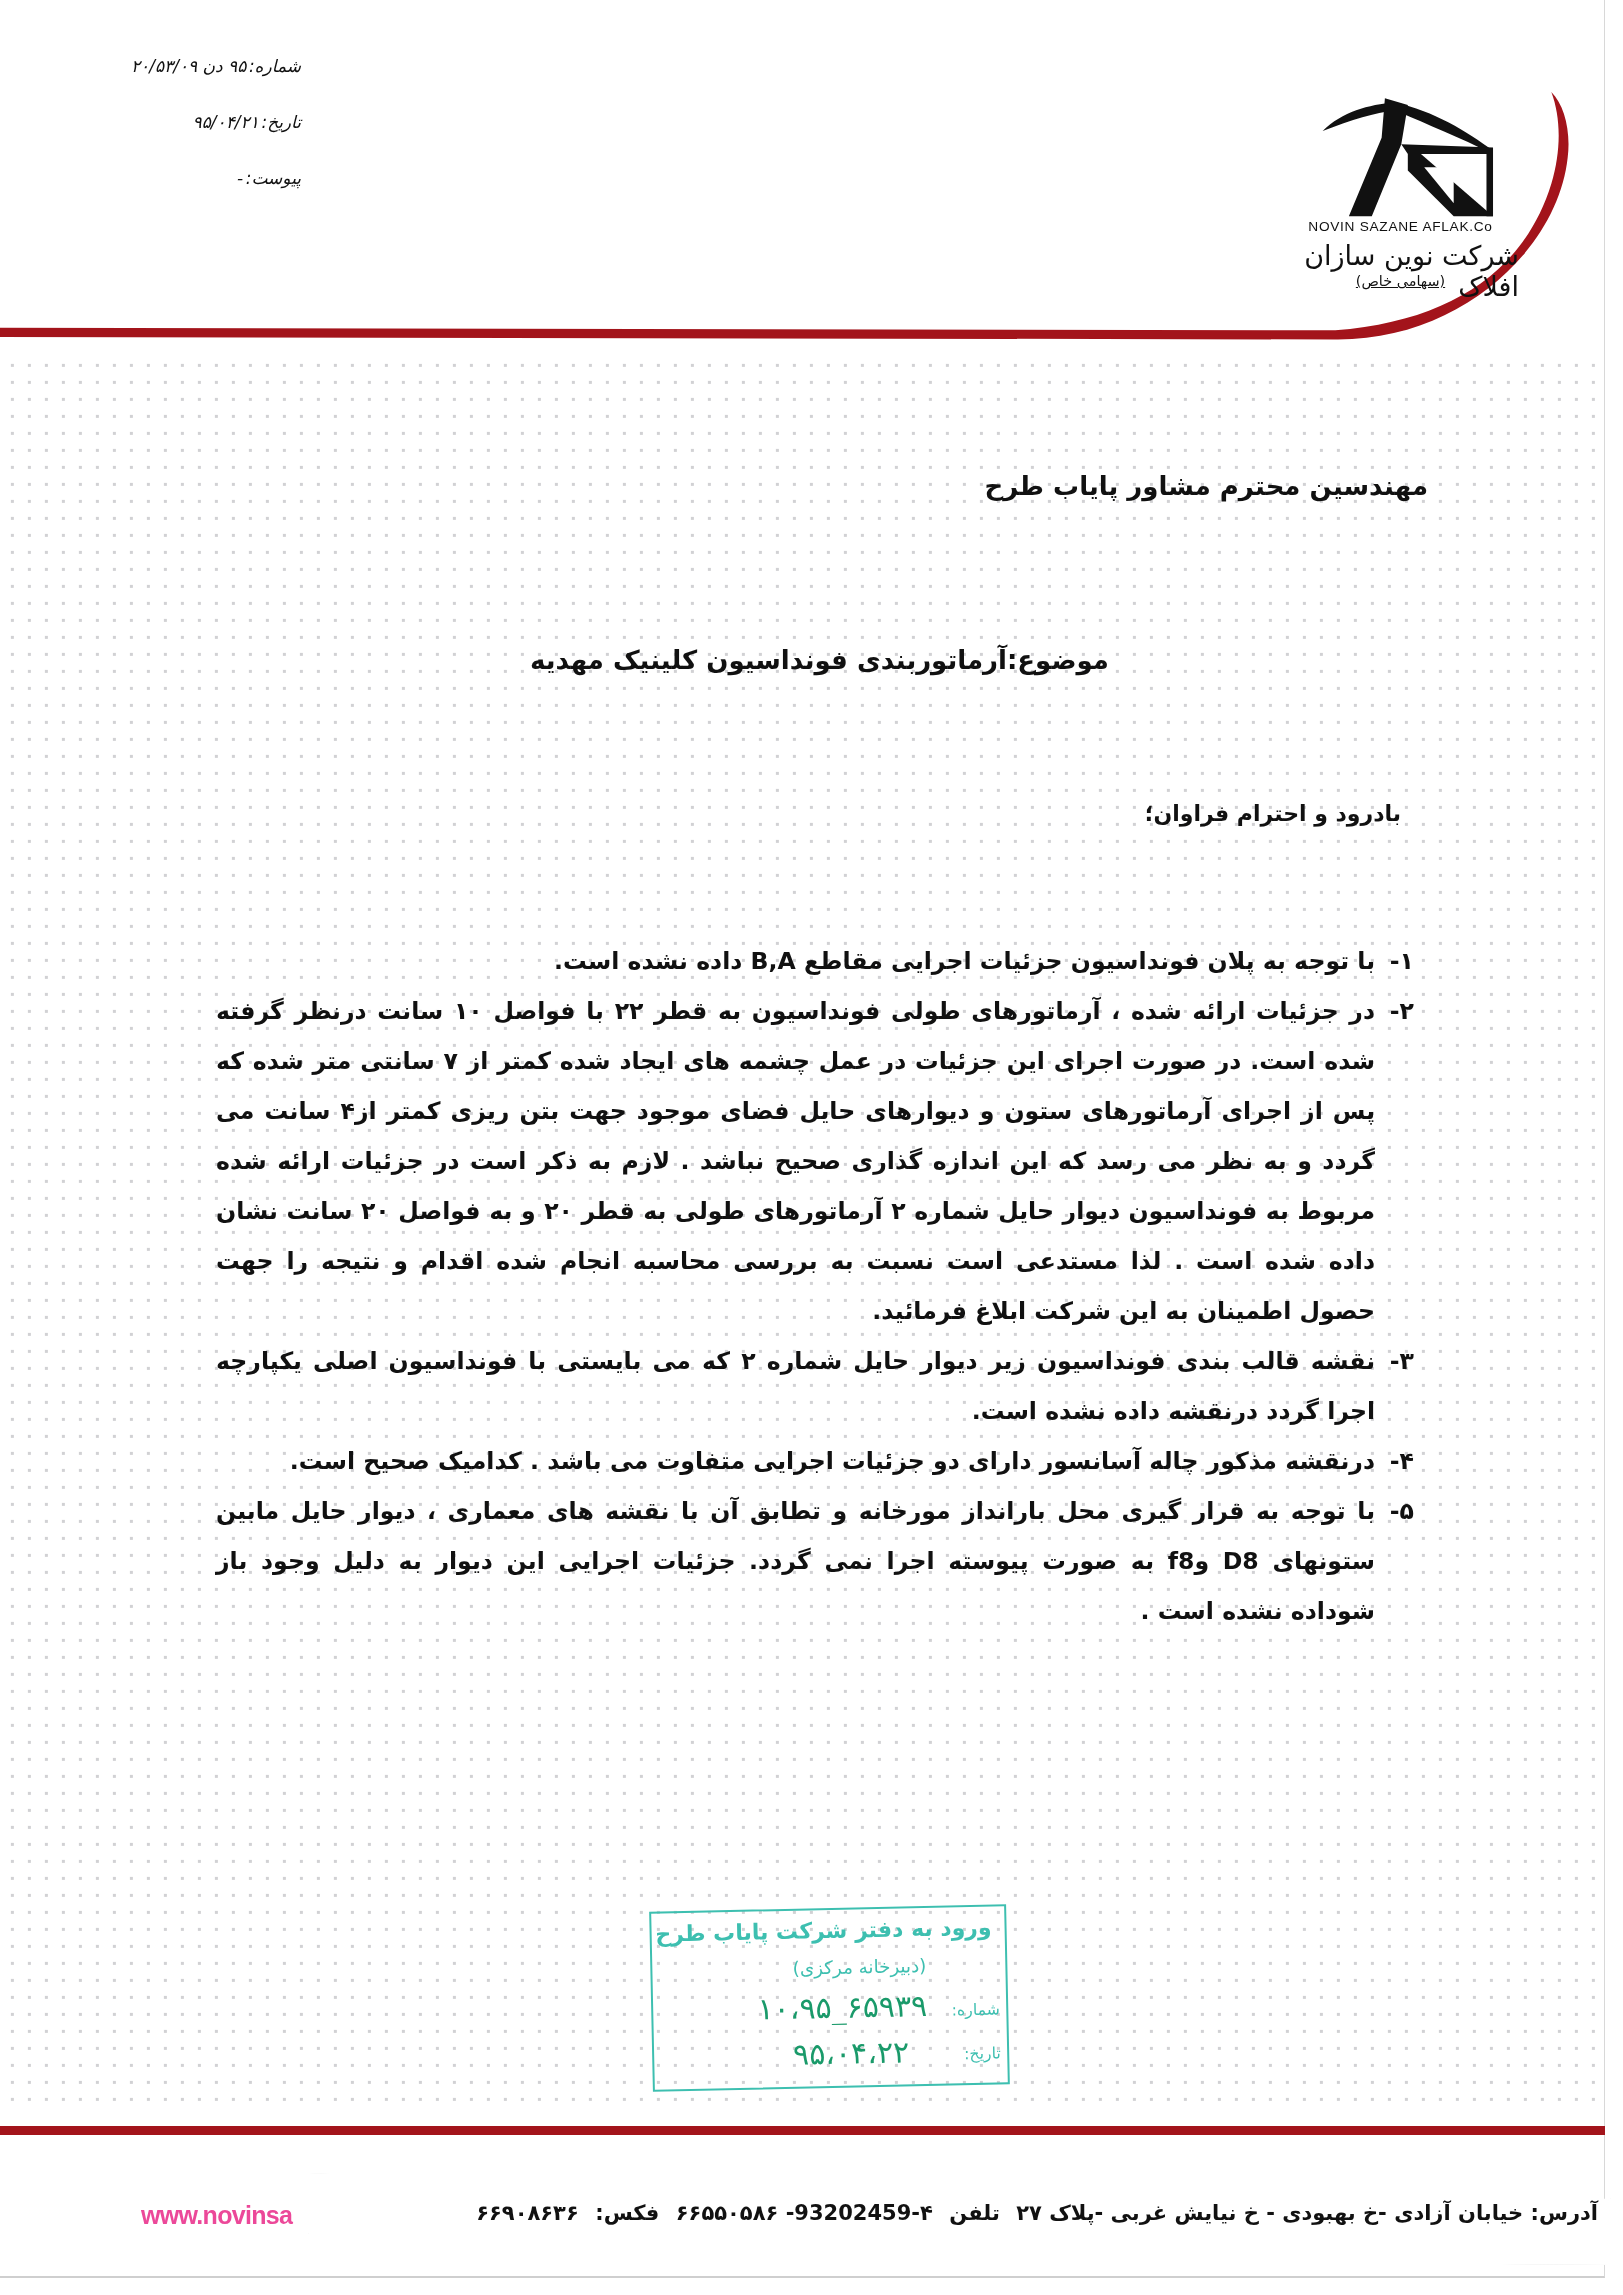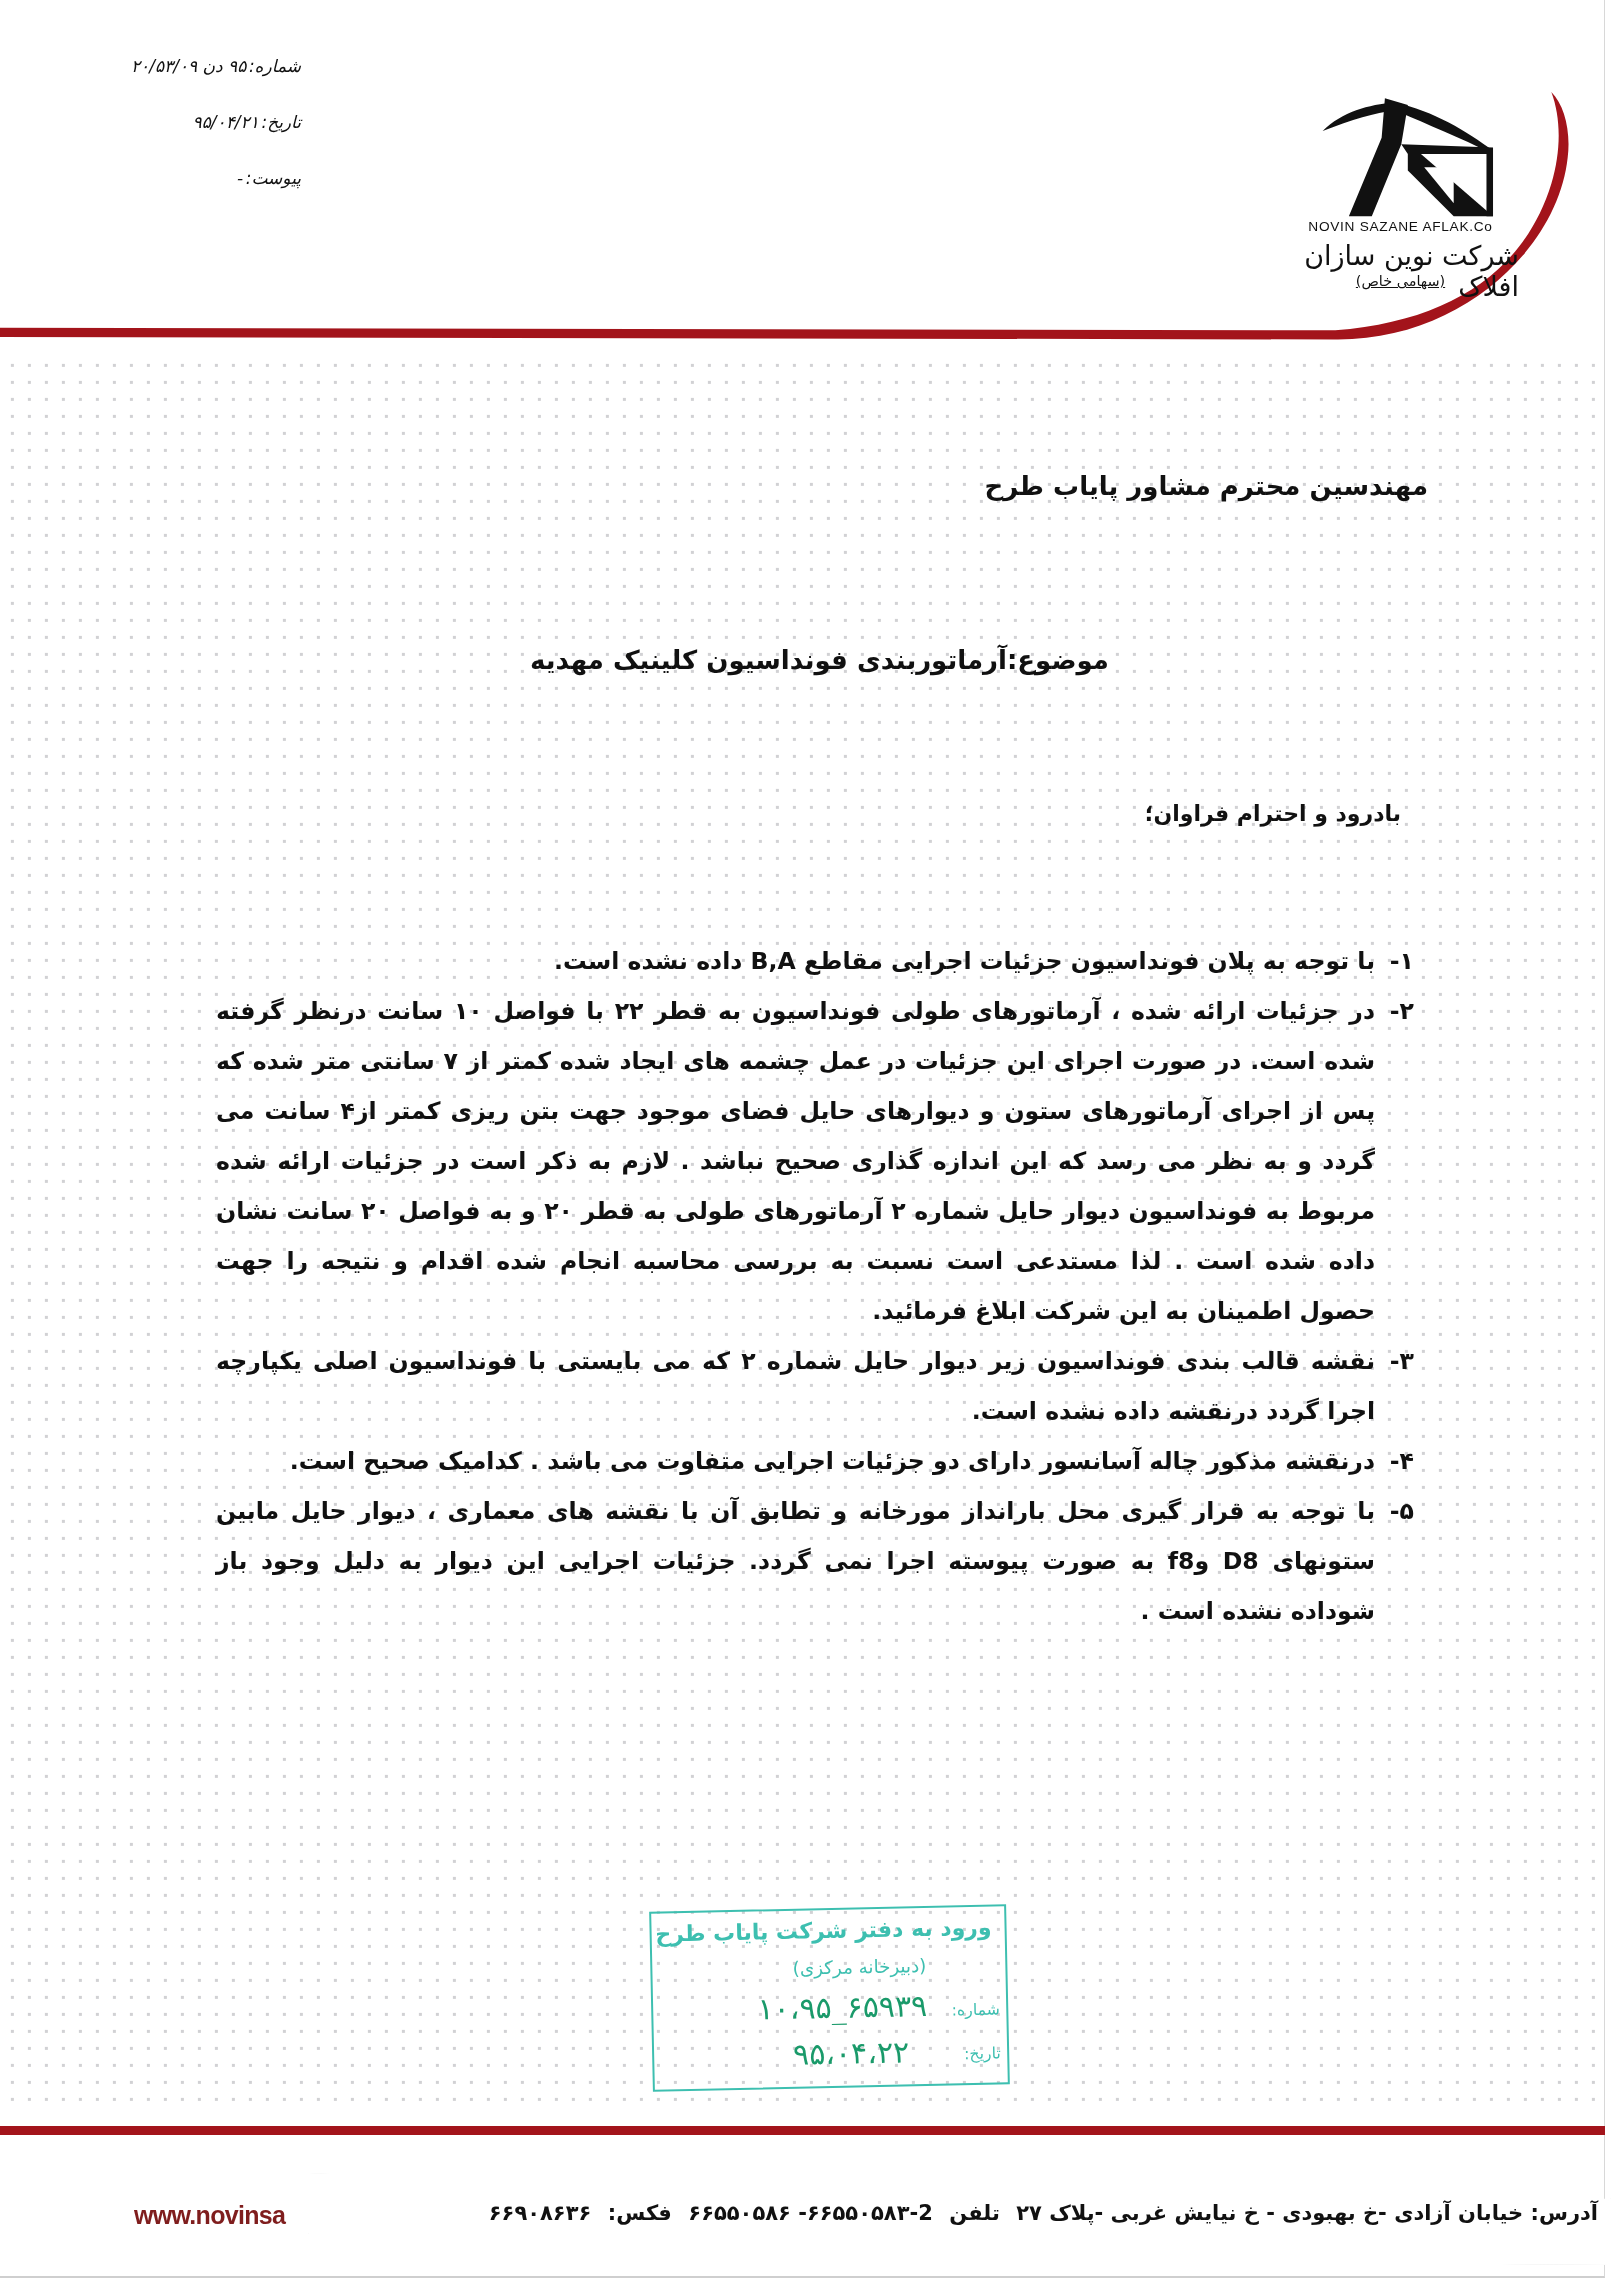--- a/index.html
+++ b/index.html
@@ -80,22 +80,22 @@
     
     .footer-rule {
       position: absolute; left: 0; top: 2126px; width: 1605px; height: 9.2px; background: #a3141b;
     }
     .footer-slip {
       position: absolute; left: 308px; top: 2173px; width: 1303px; height: 92px;
       background: #ffffff; box-shadow: 0 1.3px 3.9px rgba(0,0,0,0.18);
       clip-path: polygon(0 0, 12% 8%, 30% 20%, 55% 26%, 100% 28%, 100% 100%, 70% 96%, 45% 84%, 20% 72%, 0 66%);
     }
     .footer-web {
-      position: absolute; left: 134px; top: 2201px; font-family: "Liberation Sans", sans-serif;
-      font-size: 25px; font-weight: bold; letter-spacing: -0.7px; color: #7f1d1d;
+      position: absolute; left: 141px; top: 2201px; font-family: "Liberation Sans", sans-serif;
+      font-size: 25px; font-weight: bold; letter-spacing: -0.7px; color: #ec4899;
       width: 167px; overflow: hidden; white-space: nowrap;
     }
     .footer-address {
       position: absolute; right: 26px; top: 2201px; direction: rtl; font-size: 21px; font-weight: bold;
       white-space: nowrap;
     }
     .footer-address span { margin-left: 9.2px; }
   </style>
 </head>
 <body>
@@ -166,17 +166,17 @@
   <div class="s-date-lbl">تاریخ:</div>
   <div class="s-date">۹۵،۰۴،۲۲</div>
 </div>
 
 <div class="footer-rule"></div>
 <div class="footer-web">www.novinsa</div>
 <div class="footer-slip"></div>
 <div class="footer-address">
   <span>آدرس: خیابان آزادی -خ بهبودی - خ نیایش غربی -پلاک ۲۷</span>
   <span>تلفن</span>
-  <span>2-۶۶۵۵۰۵۸۳- ۶۶۵۵۰۵۸۶</span>
+  <span>۴-93202459- ۶۶۵۵۰۵۸۶</span>
   <span>فکس:</span>
   <span>۶۶۹۰۸۶۳۶</span>
 </div>
 
 
 </body></html>

